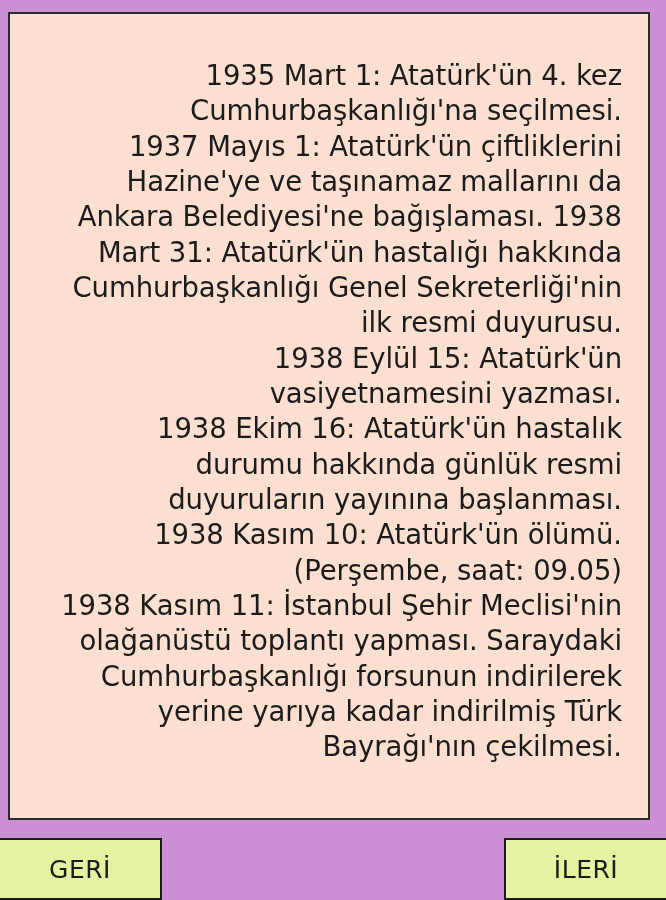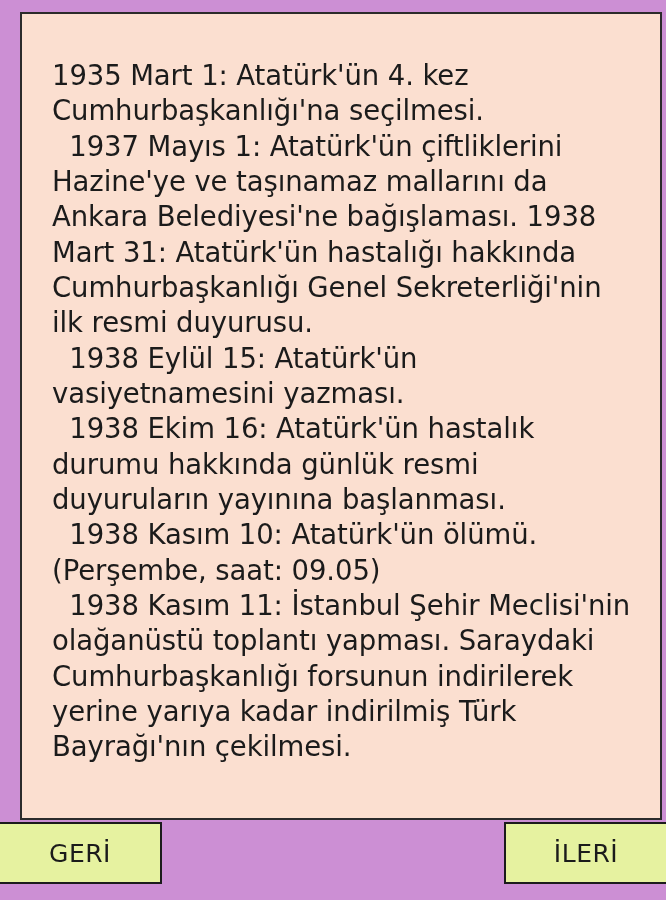--- a/index.html
+++ b/index.html
@@ -11,22 +11,23 @@
     height: 900px;
     background: #cc8fd4;
     font-family: "DejaVu Sans", sans-serif;
     overflow: hidden;
   }
   .app {
     position: relative;
     width: 666px;
     height: 900px;
     box-sizing: border-box;
-    padding: 12px 12px 0 20px;
+    padding: 12px 12px 0 8px;
     background: #cc8fd4;
+    text-align: right;
   }
   .content-panel {
     position: relative;
     box-sizing: border-box;
     width: 642px;
     height: 808px;
     background: #fbdfd0;
     border: 2px solid #2b2b2b;
     overflow: hidden;
   }
@@ -36,21 +37,21 @@
     font-size: 27.5px;
     line-height: 1.285;
     color: #1b1b1b;
     white-space: pre-wrap;
     font-family: "DejaVu Sans", sans-serif;
     letter-spacing: -0.1px;
   }
   .button-bar {
     position: absolute;
     left: 0;
-    bottom: 16px;
+    bottom: 0;
     width: 666px;
     height: 68px;
   }
   .nav-button {
     position: absolute;
     bottom: 0;
     box-sizing: border-box;
     width: 164px;
     height: 62px;
     background: #e6f2a0;

